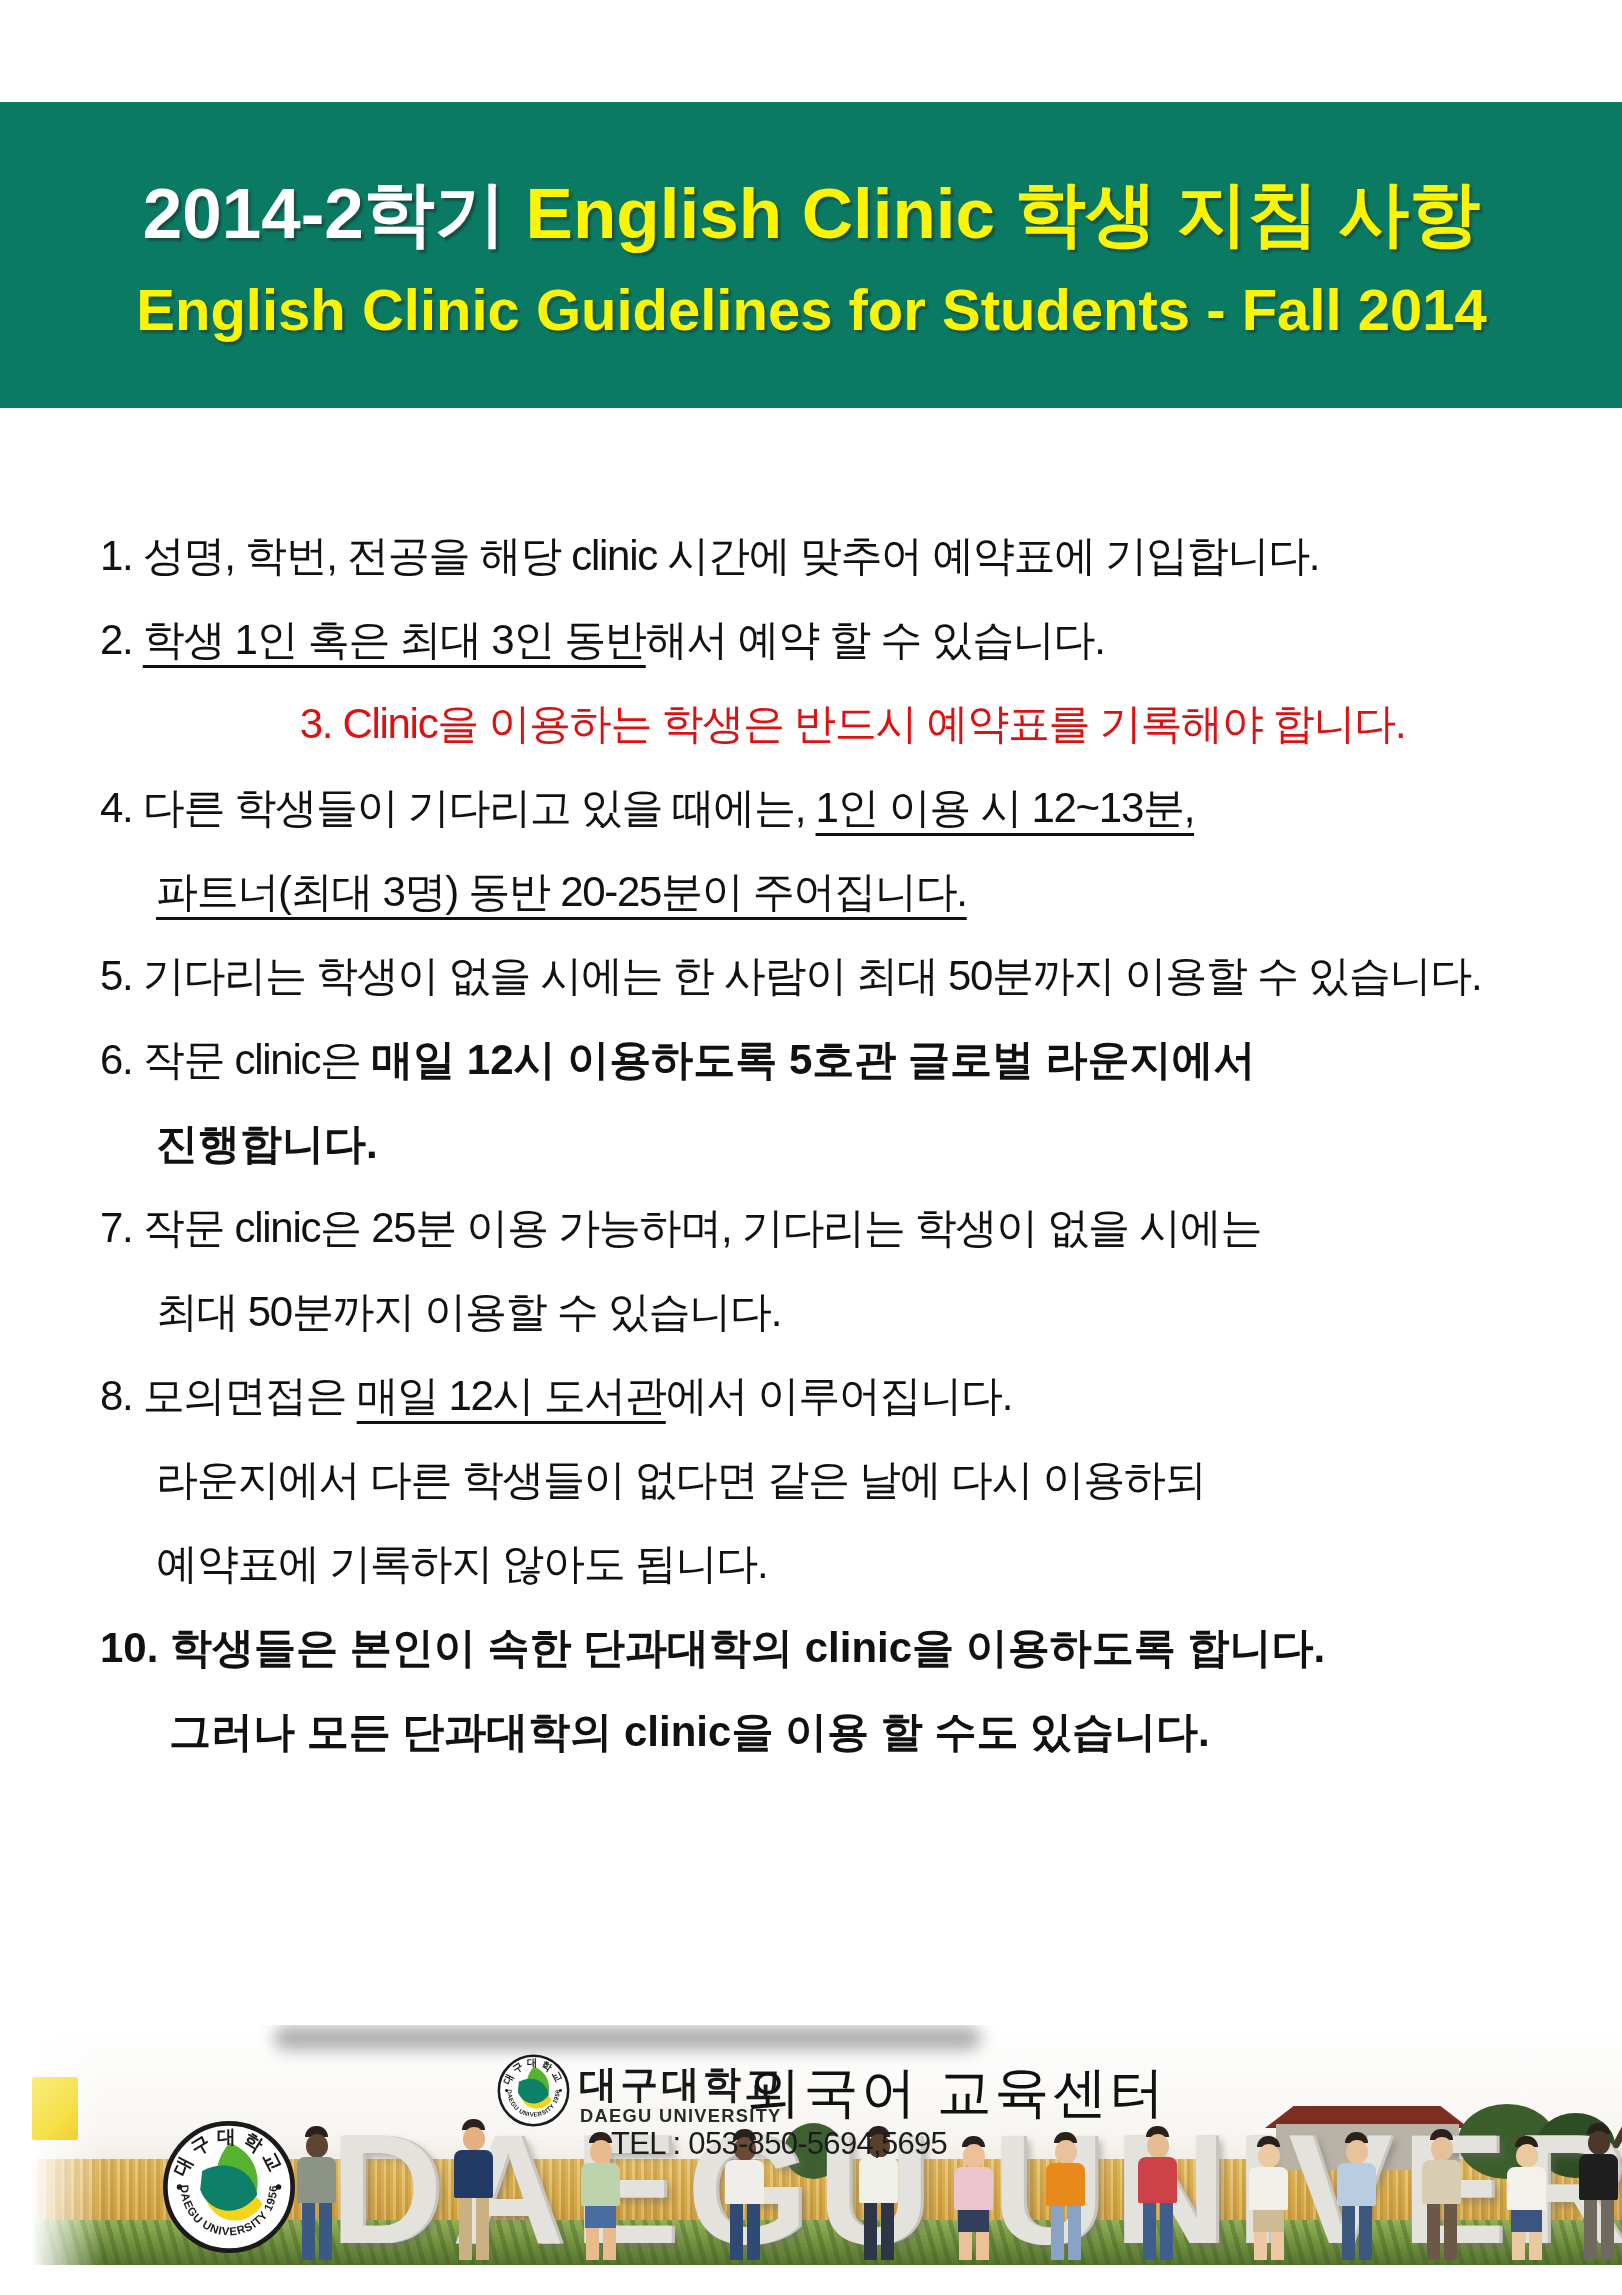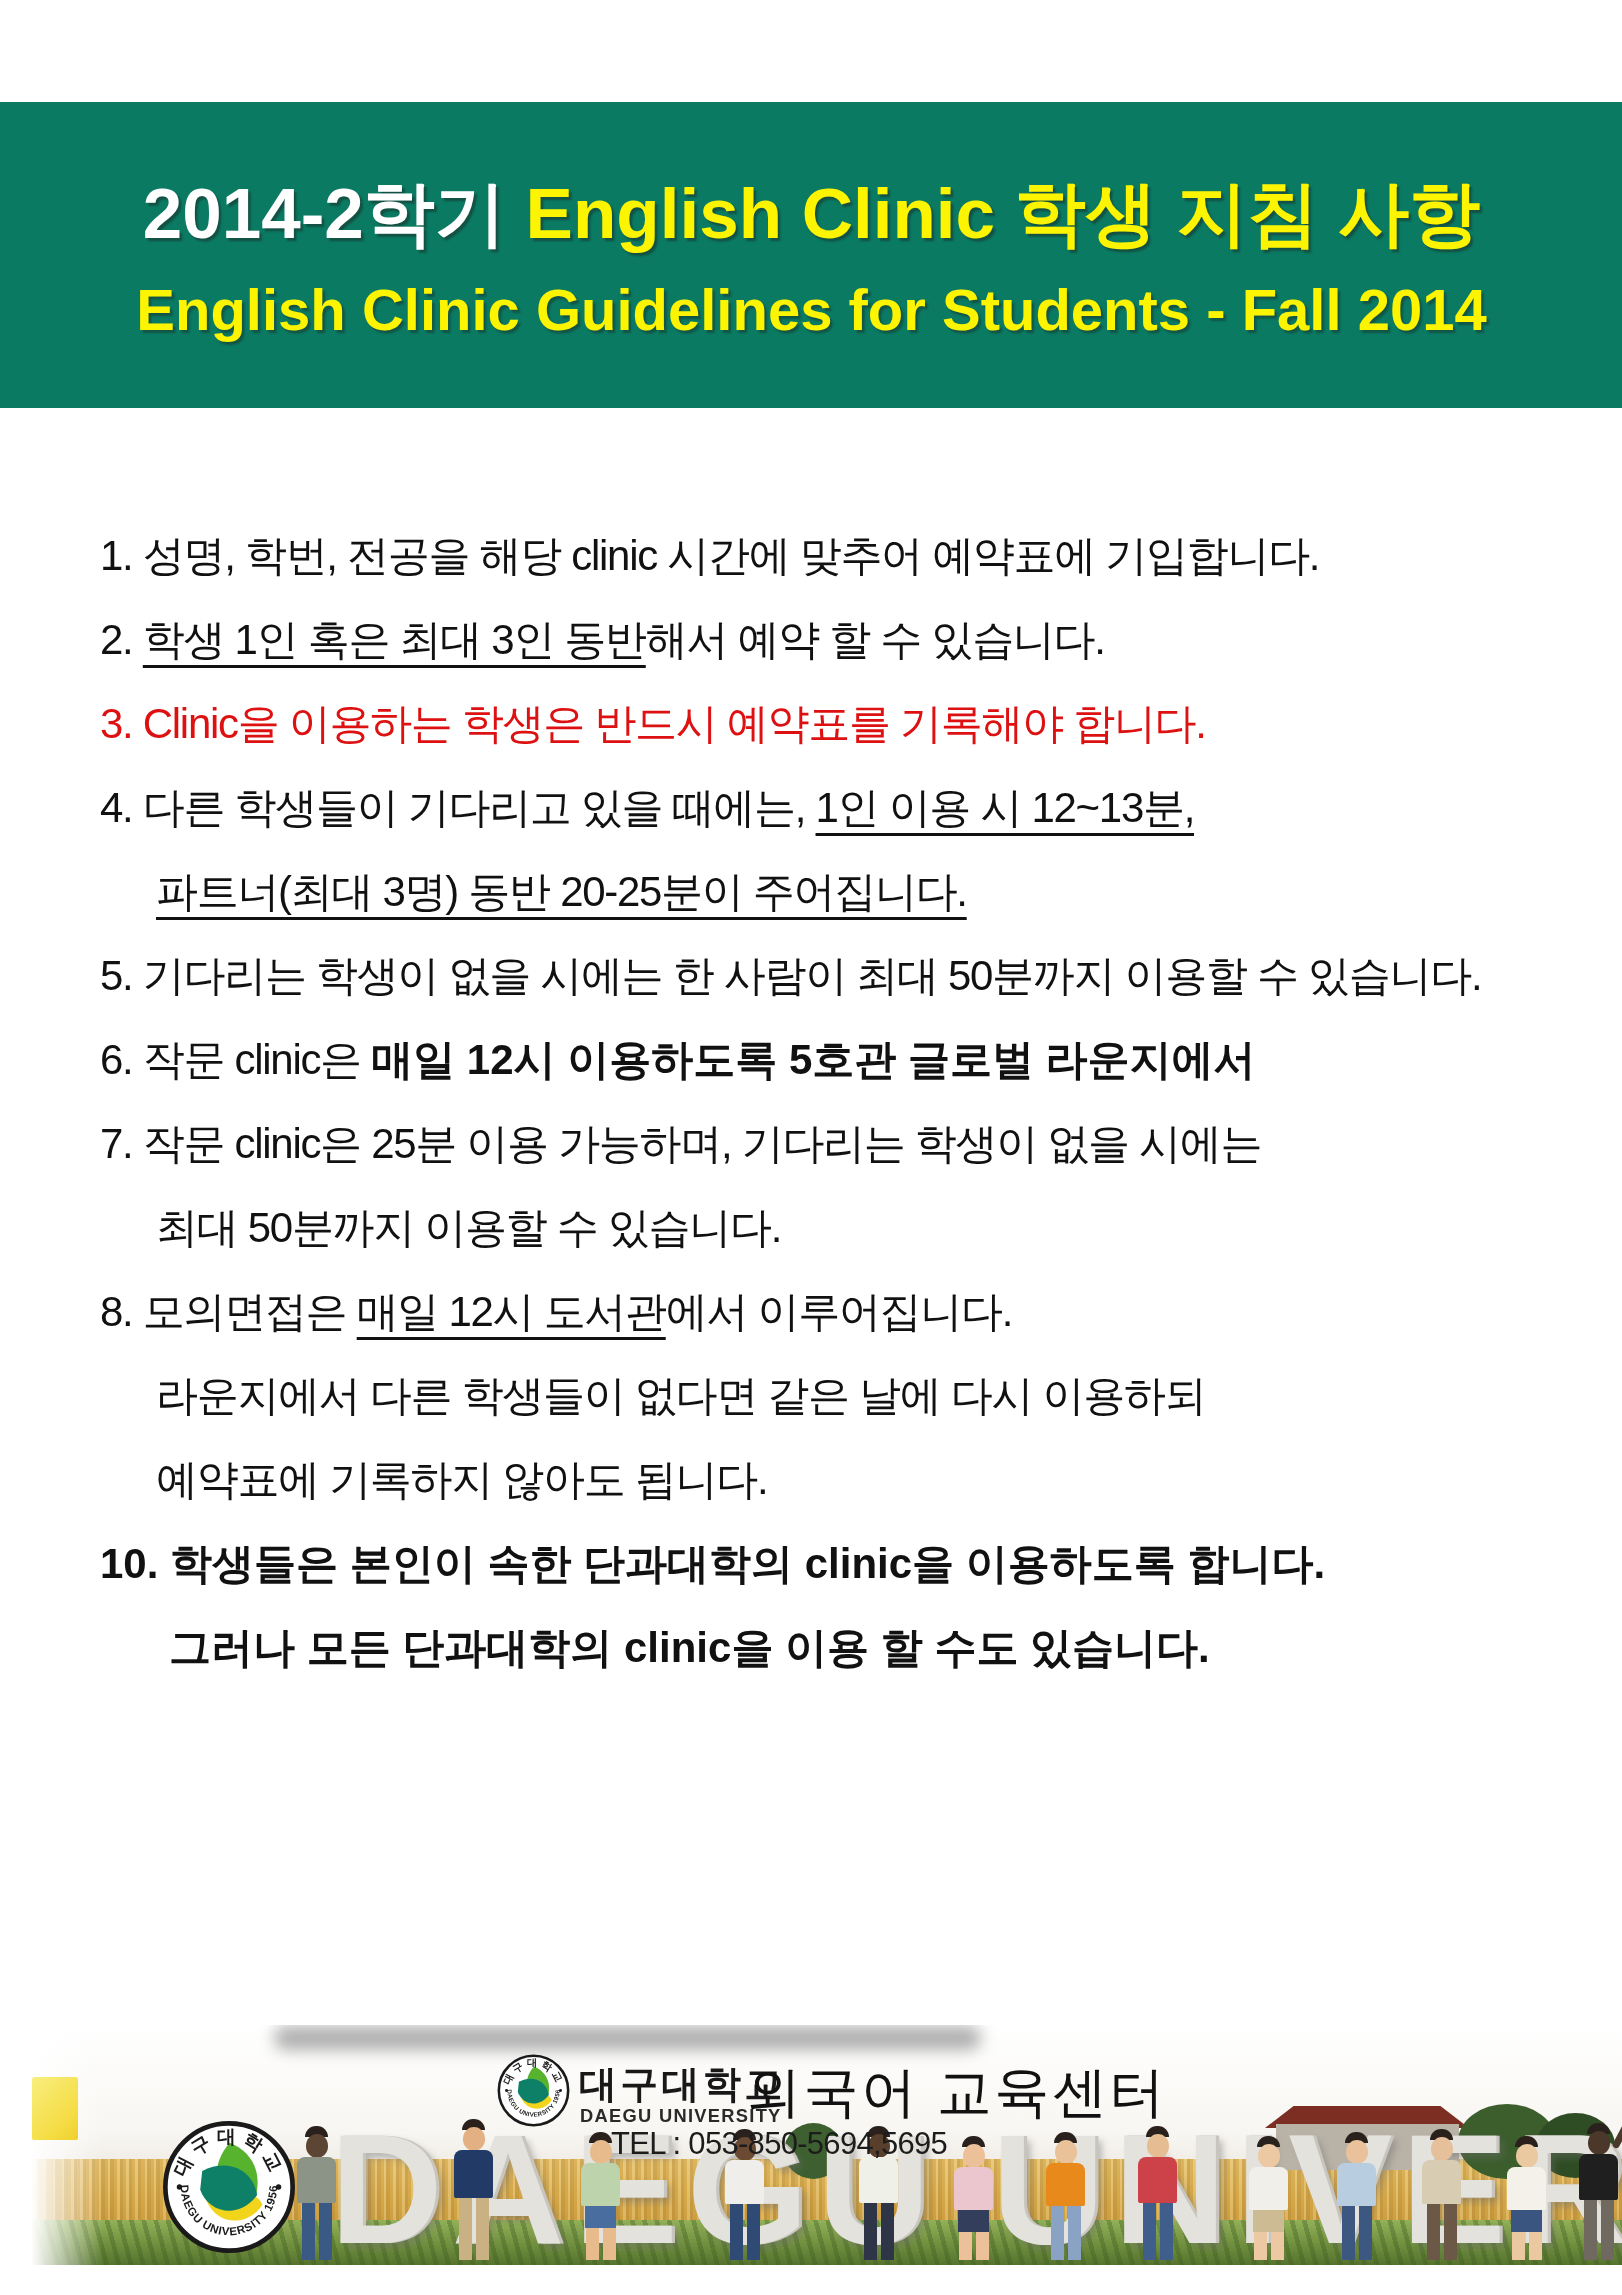--- a/index.html
+++ b/index.html
@@ -14,21 +14,21 @@
   .title-line1 .t-white{color:#ffffff;}
   .title-line1 .t-yellow{color:#fcf400;}
   .title-line2{font-size:58px;font-weight:bold;color:#fcf400;white-space:nowrap;
                text-shadow:2.6px 3.3px 2px rgba(30,30,30,.40);}
 
   
   .guidelines{position:absolute;left:100px;top:514px;width:1505px;}
   .gl-line{height:84px;line-height:84px;font-size:42px;letter-spacing:-1.3px;white-space:nowrap;}
   .gl-line.indent{padding-left:56px;}
   .gl-line.indent2{padding-left:69px;}
-  .gl-line.red{color:#dd1111;}
+  .gl-line.red{color:#dd1111;text-align:center;}
   .gl-line.wide{font-weight:bold;letter-spacing:0;}
   .gl-seg.u{text-decoration:underline;text-decoration-thickness:3.3px;text-underline-offset:10.5px;}
   .gl-seg.b{font-weight:bold;letter-spacing:0;}
 
   
   .photo{position:absolute;left:31px;top:2025px;width:1591px;height:240px;overflow:hidden;
          background:linear-gradient(#ffffff 0%,#f8f6f2 45%,#f1eee8 56%);}
   .smudge{position:absolute;left:243px;top:1.3px;width:707px;height:23.6px;background:rgba(95,95,95,.5);
           filter:blur(7.9px);border-radius:11.8px;}
   .wheat{position:absolute;left:0;top:134px;width:100%;height:65px;
@@ -86,20 +86,21 @@
   </div>
 
   <div class="guidelines" id="guidelines">
       <div class="gl-line"><span class="gl-seg">1. 성명, 학번, 전공을 해당 clinic 시간에 맞추어 예약표에 기입합니다.</span></div>
       <div class="gl-line"><span class="gl-seg">2. </span><span class="gl-seg u">학생 1인 혹은 최대 3인 동반</span><span class="gl-seg">해서 예약 할 수 있습니다.</span></div>
       <div class="gl-line red"><span class="gl-seg">3. Clinic을 이용하는 학생은 반드시 예약표를 기록해야 합니다.</span></div>
       <div class="gl-line"><span class="gl-seg">4. 다른 학생들이 기다리고 있을 때에는, </span><span class="gl-seg u">1인 이용 시 12~13분,</span></div>
       <div class="gl-line indent"><span class="gl-seg u">파트너(최대 3명) 동반 20-25분이 주어집니다.</span></div>
       <div class="gl-line"><span class="gl-seg">5. 기다리는 학생이 없을 시에는 한 사람이 최대 50분까지 이용할 수 있습니다.</span></div>
       <div class="gl-line"><span class="gl-seg">6. 작문 clinic은 </span><span class="gl-seg b">매일 12시  이용하도록 5호관 글로벌 라운지에서</span></div>
+      <div class="gl-line indent"><span class="gl-seg b">진행합니다.</span></div>
       <div class="gl-line"><span class="gl-seg">7. 작문 clinic은 25분 이용 가능하며, 기다리는 학생이 없을 시에는</span></div>
       <div class="gl-line indent"><span class="gl-seg">최대 50분까지 이용할 수 있습니다.</span></div>
       <div class="gl-line"><span class="gl-seg">8. 모의면접은 </span><span class="gl-seg u">매일 12시 도서관</span><span class="gl-seg">에서 이루어집니다.</span></div>
       <div class="gl-line indent"><span class="gl-seg">라운지에서 다른 학생들이 없다면 같은 날에 다시 이용하되</span></div>
       <div class="gl-line indent"><span class="gl-seg">예약표에 기록하지 않아도 됩니다.</span></div>
       <div class="gl-line wide"><span class="gl-seg">10. 학생들은 본인이 속한 단과대학의 clinic을 이용하도록 합니다.</span></div>
       <div class="gl-line indent2 wide"><span class="gl-seg">그러나 모든 단과대학의 clinic을 이용 할 수도 있습니다.</span></div>
     </div>
 
   <div class="photo">

